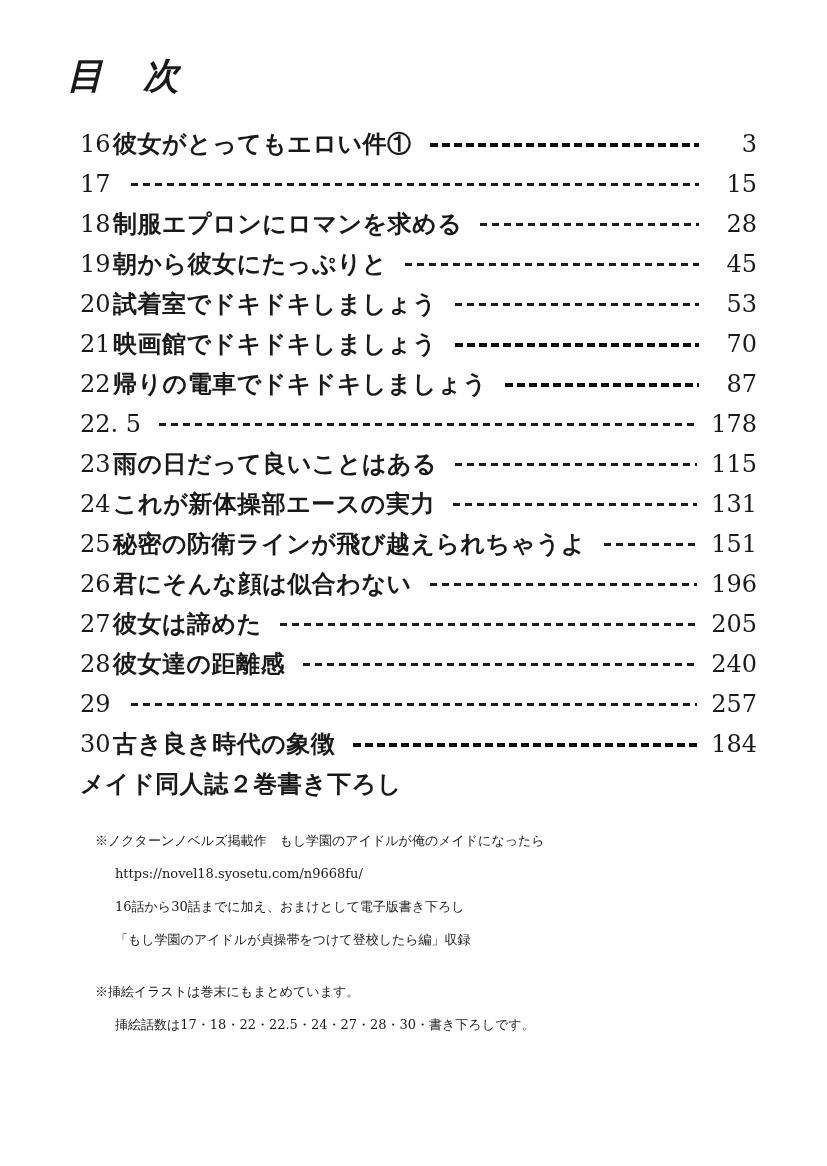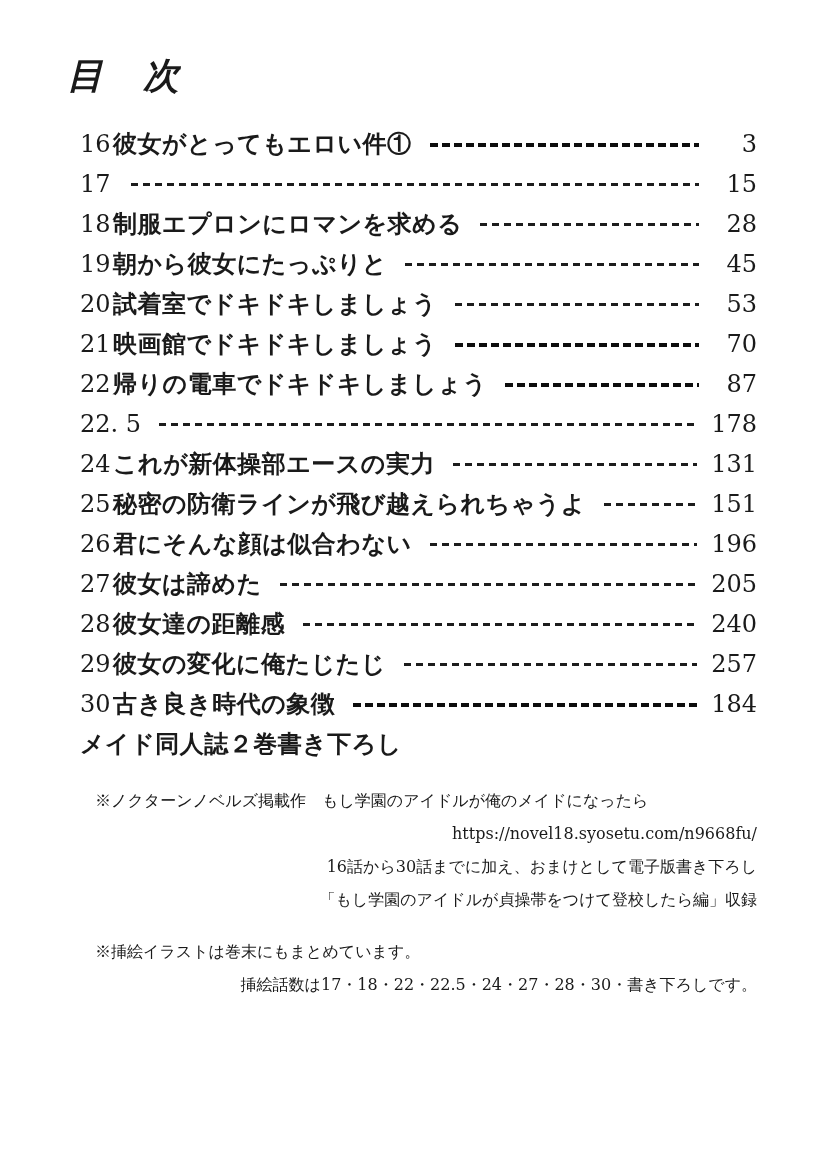--- a/index.html
+++ b/index.html
@@ -55,26 +55,26 @@
   .toc-row.bold .leader {
     height: 4px;
     background: repeating-linear-gradient(90deg, #0d0d0d 0 8px, transparent 8px 12px);
   }
   .toc-row .page-no {
     min-width: 44px;
     text-align: right;
   }
   .notes {
     margin: 20px 0 0 30px; 
-    font-size: 16px;
+    font-size: 13px;
     line-height: 33px;
   }
   .note-block { margin-bottom: 19px; }
   .note-line { white-space: pre; }
-  .note-line:not(:first-child) { padding-left: 20px; text-align: right; }
+  .note-line:not(:first-child) { padding-left: 20px; }
 </style>
 </head>
 <body>
 
 <div class="page">
   <h1 class="doc-title">目　次</h1>
 
   <div class="toc">
   <div class="toc-row bold">
     <span class="no">16</span>
@@ -123,20 +123,26 @@
     <span class="leader"></span>
     <span class="page-no">87</span>
   </div>
 
   <div class="toc-row">
     <span class="no">22. 5</span>
     <span class="leader"></span>
     <span class="page-no">178</span>
   </div>
 
+  <div class="toc-row">
+    <span class="no">23</span>
+    <span class="title">雨の日だって良いことはある</span>
+    <span class="leader"></span>
+    <span class="page-no">115</span>
+  </div>
 
   <div class="toc-row">
     <span class="no">24</span>
     <span class="title">これが新体操部エースの実力</span>
     <span class="leader"></span>
     <span class="page-no">131</span>
   </div>
 
   <div class="toc-row">
     <span class="no">25</span>
@@ -161,21 +167,20 @@
 
   <div class="toc-row">
     <span class="no">28</span>
     <span class="title">彼女達の距離感</span>
     <span class="leader"></span>
     <span class="page-no">240</span>
   </div>
 
   <div class="toc-row">
     <span class="no">29</span>
-    <span class="title">彼女の変化に俺たじたじ</span>
     <span class="leader"></span>
     <span class="page-no">257</span>
   </div>
 
   <div class="toc-row bold">
     <span class="no">30</span>
     <span class="title">古き良き時代の象徴</span>
     <span class="leader"></span>
     <span class="page-no">184</span>
   </div>

